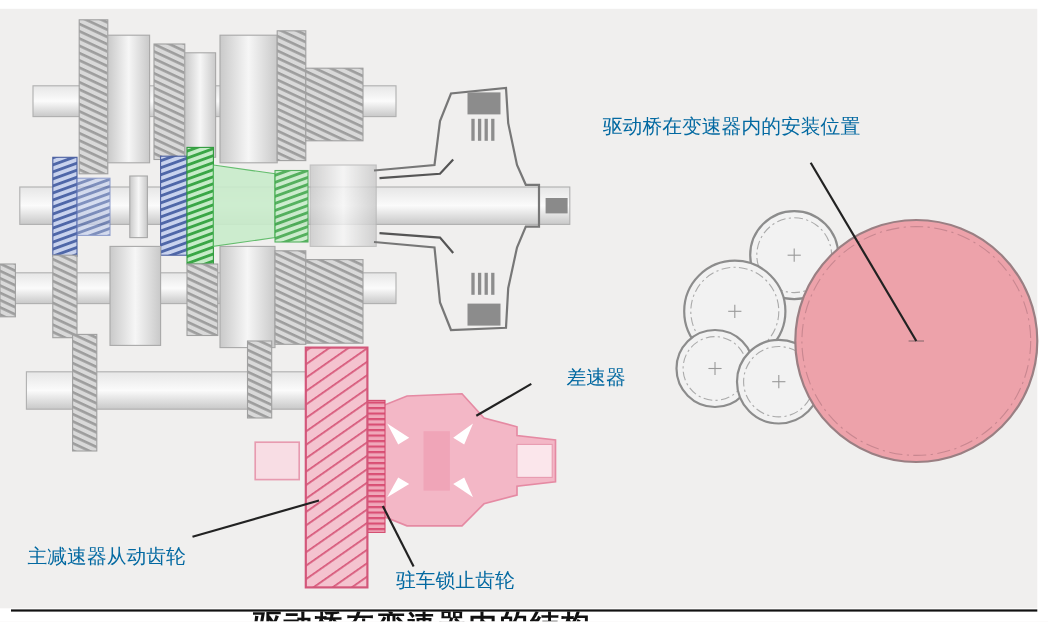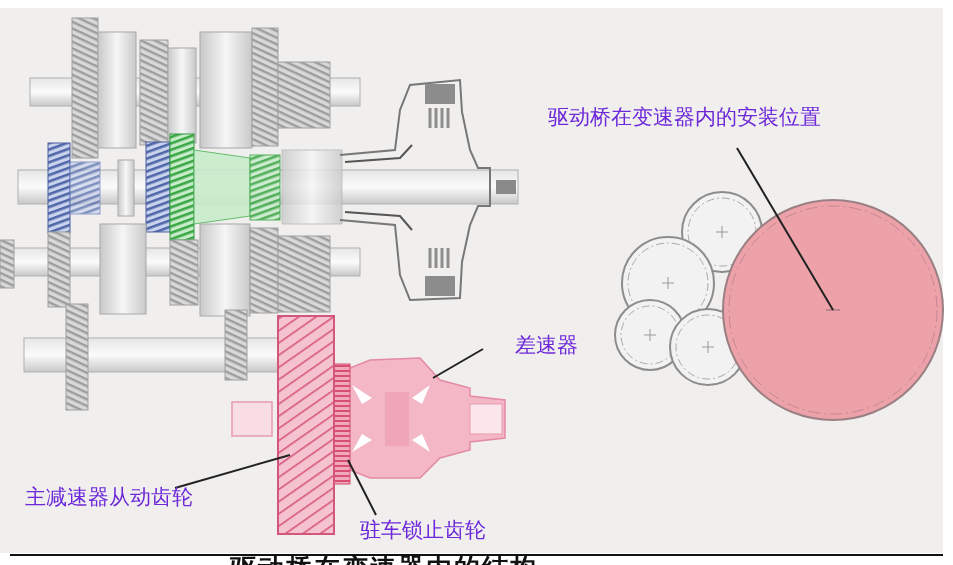--- a/index.html
+++ b/index.html
@@ -1,21 +1,21 @@
 <!DOCTYPE html>
 <html><head>
 <meta charset="utf-8">
 <style>
   html, body { margin: 0; padding: 0; background: #ffffff; }
   body { width: 953px; height: 565px; position: relative; overflow: hidden; font-family: "DejaVu Sans", sans-serif; }
   .panel { position: absolute; left: 0; top: 8px; width: 943px; height: 545px; background: #f0efee; }
   .bottom-rule { position: absolute; left: 10px; top: 554px; width: 933px; height: 2px; background: #111; }
   .cut-title { position: absolute; left: 230px; top: 556px; width: 430px; height: 9px; overflow: hidden; }
   .cut-title span { display: block; font-size: 26px; font-weight: bold; color: #111; line-height: 26px; margin-top: -1px; letter-spacing: 2px; }
-  .label { position: absolute; font-size: 21px; color: #6d28d9; white-space: nowrap; line-height: 1; }
+  .label { position: absolute; font-size: 18px; color: #0369a1; white-space: nowrap; line-height: 1; }
   svg.art { position: absolute; left: 0; top: 0; }
 </style>
 </head>
 <body>
 
 <div class="panel"></div>
 
 <svg class="art" width="953" height="565" viewBox="0 0 953 565">
   <defs>
     <pattern id="teethGray" width="6" height="6" patternUnits="userSpaceOnUse" patternTransform="rotate(25)">
@@ -156,19 +156,19 @@
   <g stroke="#222" stroke-width="2" fill="none">
     <line x1="737" y1="148" x2="833" y2="310"></line>
     <line x1="483" y1="349" x2="433" y2="378"></line>
     <line x1="175" y1="488" x2="290" y2="455"></line>
     <line x1="348" y1="460" x2="376" y2="515"></line>
   </g>
 </svg>
 
 <div class="label" style="left:548px; top:107px;">驱动桥在变速器内的安装位置</div>
 <div class="label" style="left:515px; top:335px;">差速器</div>
-<div class="label" style="left:25px; top:487px;">主减速器从动齿轮</div>
+<div class="label" style="left:25px; top:498px;">主减速器从动齿轮</div>
 <div class="label" style="left:360px; top:520px;">驻车锁止齿轮</div>
 
 <div class="bottom-rule"></div>
 <div class="cut-title">
   <span>驱动桥在变速器内的结构</span>
 </div>
 
 </body></html>

